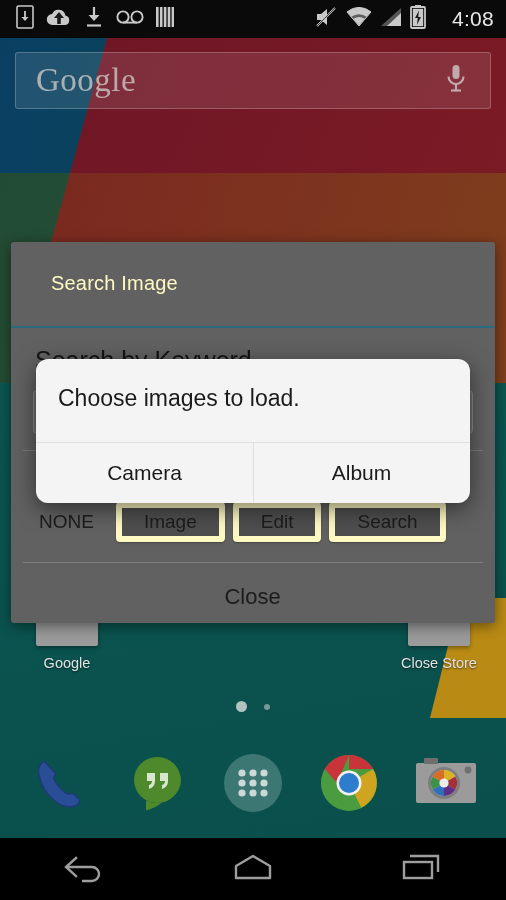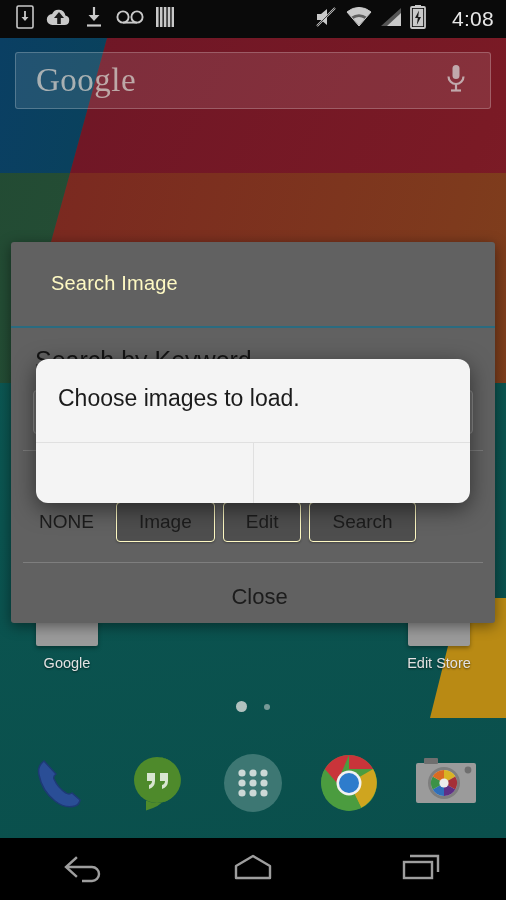--- a/index.html
+++ b/index.html
@@ -74,24 +74,24 @@
   #panel-subtitle { position:absolute; left:24px; top:104px; color:#141414; font-size:25px; }
   #panel-input { position:absolute; left:22px; top:148px; width:440px; height:44px;
      background:#6e6e6e; border:1px solid #8a8a8a; border-radius:4px; }
   #panel-rule2 { position:absolute; left:12px; top:208px; width:460px; height:1px; background:#7b7b7b; }
   #panel-s2 { position:absolute; left:24px; top:218px; color:#141414; font-size:25px; }
   #panel-btnrow { position:absolute; left:0; top:260px; width:484px; height:46px;
      display:flex; align-items:flex-start; padding:0 14px; gap:8px; }
   .pb { height:40px; border-radius:4px; display:flex; align-items:center; justify-content:center;
      color:#1c1c1c; font-size:19px; }
   .pb.flat { background:transparent; padding:0 14px; }
-  .pb.raised { background:#4e4e4e; border:1px solid #fef9c3; padding:0 22px;
+  .pb.raised { background:#4e4e4e; border:6px solid #fef9c3; padding:0 22px;
      box-shadow:0 1px 2px rgba(0,0,0,.3); }
   #panel-rule3 { position:absolute; left:12px; top:320px; width:460px; height:1px; background:#7e7e7e; }
-  #panel-close { position:absolute; left:12px; top:330px; width:473px; height:50px;
+  #panel-close { position:absolute; left:5px; top:330px; width:473px; height:50px;
      display:flex; align-items:center; justify-content:center; color:#1c1c1c; font-size:22px; }
 
   
   #alert { position:absolute; left:36px; top:359px; width:434px; height:144px;
      background:#f4f4f4; border-radius:12px; box-shadow:0 6px 22px rgba(0,0,0,.5); z-index:40; }
   #alert-msg { padding:26px 22px 0 22px; color:#1b1b1b; font-size:23px; }
   #alert-divider { position:absolute; left:0; top:83px; width:434px; height:1px; background:#e0e0e0; }
   #alert-buttons { position:absolute; left:0; top:84px; width:434px; height:60px; display:flex; }
   .alert-btn { flex:1; display:flex; align-items:center; justify-content:center;
      color:#1b1b1b; font-size:21px; }
@@ -122,21 +122,21 @@
       </svg>
     </span>
   </div>
 
   <div class="hs-widget" id="hs-google">
     <div class="hs-tile"></div>
     <div class="hs-label">Google</div>
   </div>
   <div class="hs-widget" id="hs-play">
     <div class="hs-tile"></div>
-    <div class="hs-label">Edit Store</div>
+    <div class="hs-label">Close Store</div>
   </div>
 
   <div id="page-dots">
     <i class="on"></i>
     <i class="off"></i>
   </div>
 
   <div id="dock">
 
     <div class="dock-icon">
@@ -215,20 +215,24 @@
       <div class="pb raised">Edit</div>
       <div class="pb raised">Search</div>
     </div>
     <div id="panel-rule3"></div>
     <div id="panel-close">Close</div>
   </div>
 
   <div id="alert">
     <div id="alert-msg">Choose images to load.</div>
     <div id="alert-divider"></div>
+    <div id="alert-buttons">
+      <div class="alert-btn">Camera</div>
+      <div class="alert-btn">Album</div>
+    </div>
     <div id="alert-btn-sep"></div>
   </div>
 
   <div id="statusbar">
     <div class="sb-left">
 
       <span class="sbi">
         <svg width="18" height="24" viewBox="0 0 18 24">
           <rect x="1" y="1" width="16" height="22" rx="1.5" fill="none" stroke="#c9c9c9" stroke-width="1.6"></rect>
           <line x1="9" y1="6" x2="9" y2="15" stroke="#c9c9c9" stroke-width="1.8"></line>

